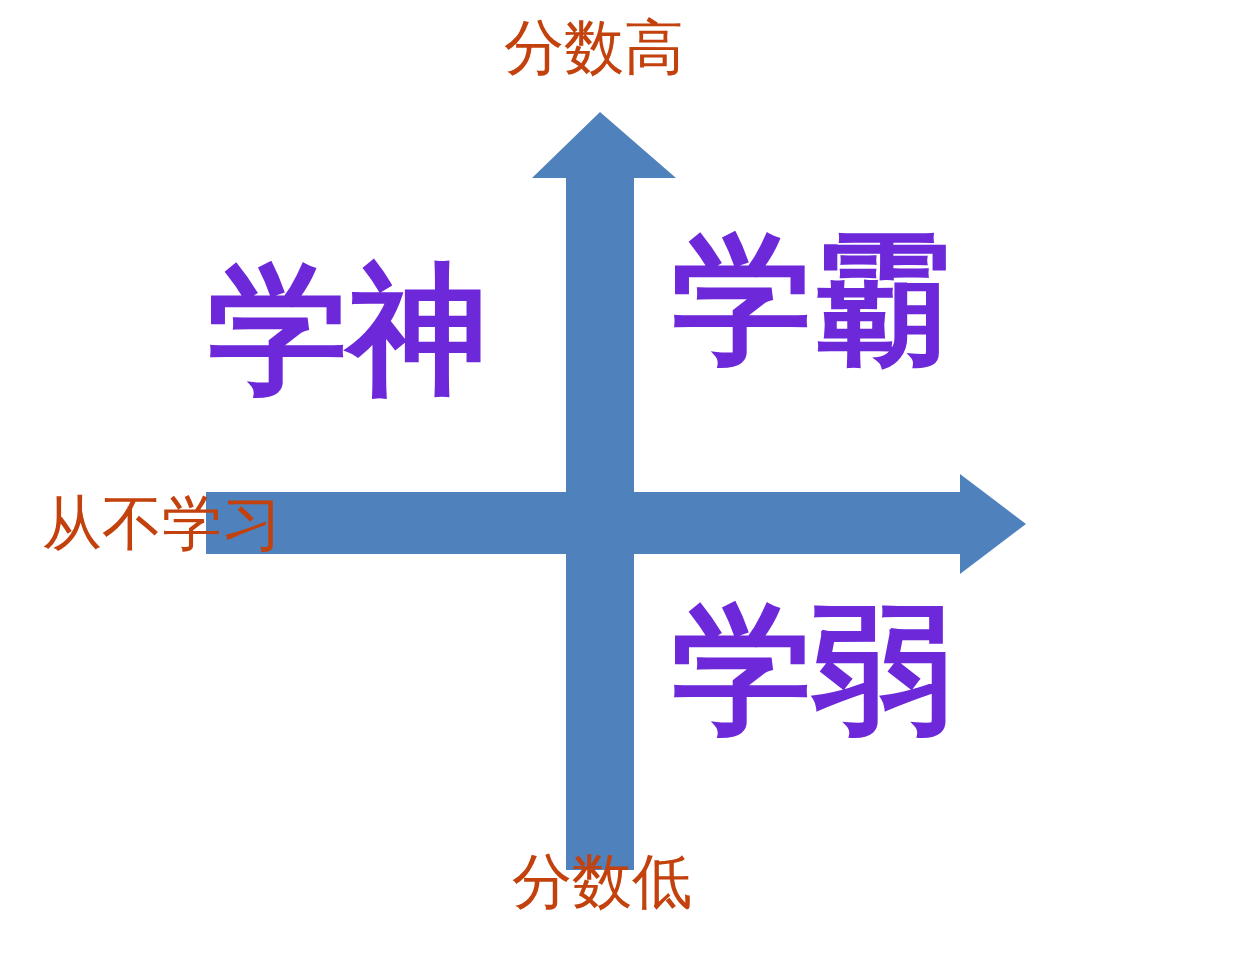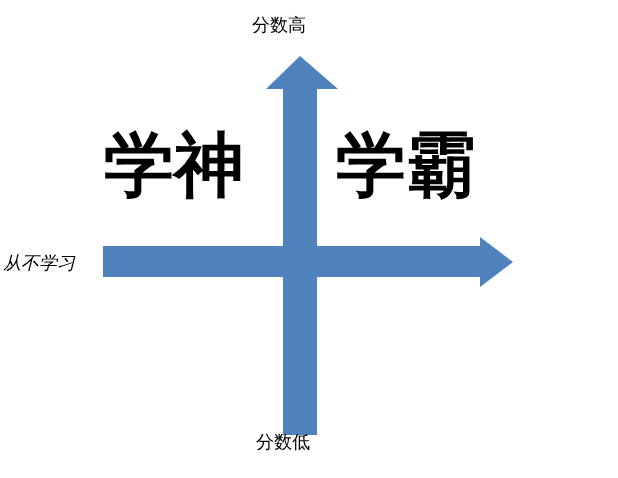--- a/index.html
+++ b/index.html
@@ -24,41 +24,41 @@
     width: 618px;
     height: 478px;
   }
 
   .quadrant-label {
     position: absolute;
     font-family: "DejaVu Sans", "Liberation Sans", sans-serif;
     font-weight: bold;
     font-size: 70px;
     line-height: 70px;
-    color: #000000;
+    color: #6d28d9;
     white-space: nowrap;
     letter-spacing: 0px;
   }
   #q-top-left    { left: 104px; top: 130px; }
-  #q-top-right   { left: 336px; top: 130px; }
+  #q-top-right   { left: 336px; top: 115px; }
   #q-bottom-left { left: 118px; top: 300px; }
   #q-bottom-right{ left: 336px; top: 300px; }
 
   .axis-label {
     position: absolute;
     font-family: "DejaVu Serif", "Liberation Serif", serif;
     font-weight: normal;
-    font-size: 18px;
+    font-size: 30px;
     line-height: 24px;
-    color: #000000;
+    color: #c2410c;
     white-space: nowrap;
   }
   #axis-label-top    { left: 252px; top: 13px; }
   #axis-label-bottom { left: 256px; top: 430px; }
-  #axis-label-left   { left: 3px;   top: 251px; font-style: italic; }
+  #axis-label-left   { left: 21px;   top: 251px; }
   #axis-label-right  { left: 521px; top: 251px; }
 </style>
 </head>
 <body>
 
 <div id="canvas">
 
   <svg id="axes-svg" viewBox="0 0 618 478">
 
     <path fill="#4F81BD" d="M 283 435
@@ -76,20 +76,21 @@
              L 480 287
              L 480 277
              L 103 277 Z"></path>
   </svg>
 
   <div class="quadrant-label" id="q-top-left">学神</div>
 
   <div class="quadrant-label" id="q-top-right">学霸</div>
 
 
+  <div class="quadrant-label" id="q-bottom-right">学弱</div>
 
   <div class="axis-label" id="axis-label-top">分数高</div>
 
   <div class="axis-label" id="axis-label-bottom">分数低</div>
 
   <div class="axis-label" id="axis-label-left">从不学习</div>
 
 
 </div>
 

